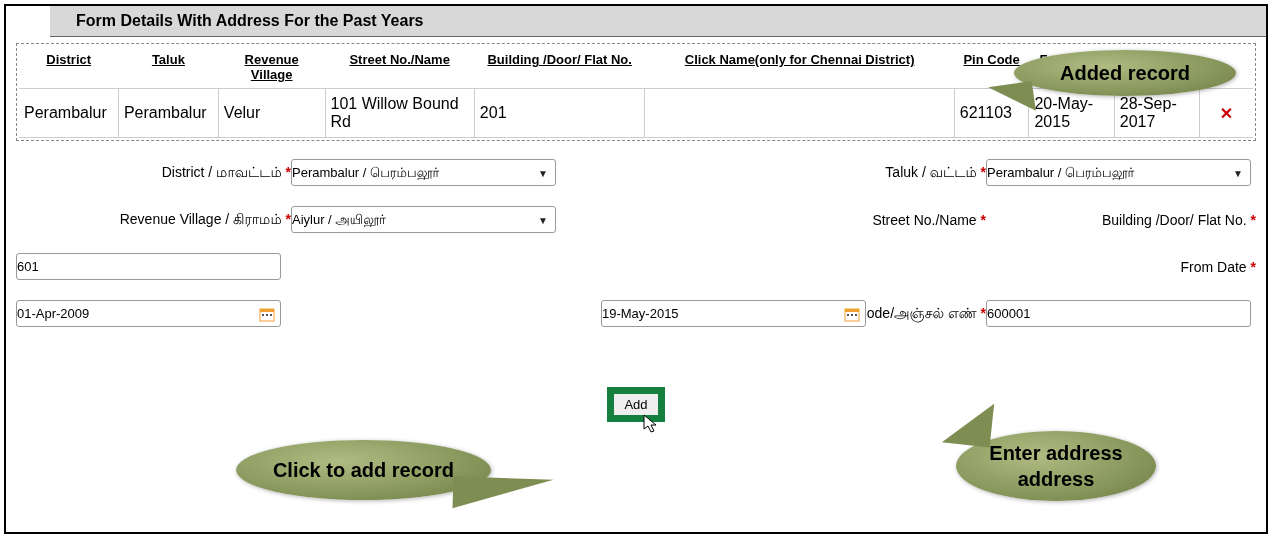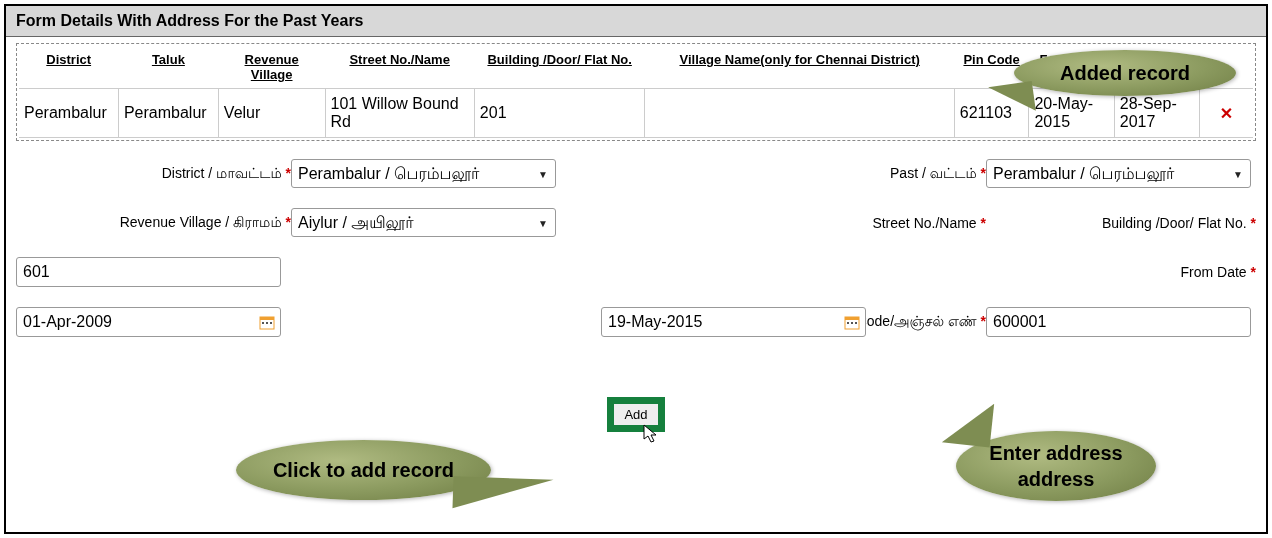--- a/index.html
+++ b/index.html
@@ -1,30 +1,30 @@
 <!DOCTYPE html>
 <html><head>
 <meta charset="utf-8">
 <style>
   * { box-sizing: border-box; margin: 0; padding: 0; }
   body { font-family: Arial, sans-serif; font-size: 13px; color: #000; background: #fff; padding: 4px; }
   .outer { border: 2px solid #000; width: 1264px; height: 530px; background: #fff; position: relative; }
-  .header-bar { background: #d8d8d8; padding: 6px 10px; font-weight: bold; font-size: 16px; border-bottom: 1px solid #666; }
+  .header-bar { background: #d8d8d8; padding: 6px 26px; font-weight: bold; font-size: 16px; border-bottom: 1px solid #666; margin-left: 44px; }
   .content { padding: 6px 10px 10px 10px; position: relative; }
   .records-box { border: 1px dashed #888; padding: 2px; margin-bottom: 18px; position: relative; }
   .records-table { width: 100%; border-collapse: collapse; }
   .records-table th { font-weight: bold; text-decoration: underline; font-size: 13px; padding: 6px 4px; text-align: center; vertical-align: top; }
   .records-table td { border: 1px solid #ccc; padding: 6px 5px; font-size: 16px; vertical-align: middle; }
   .records-table tbody tr td:first-child { border-left: none; }
   .records-table tbody tr td:last-child { border-right: none; }
   .delete-x { color: #c00; font-weight: bold; font-size: 18px; text-align: center; cursor: pointer; }
   .form-grid { display: grid; grid-template-columns: 275px 310px 120px 265px 270px; row-gap: 20px; align-items: center; }
   .lbl { font-size: 14px; text-align: right; }
   .req { color: #c00; font-weight: bold; font-size: 14px; }
-  .sel, .inp { border: 1px solid #999; border-radius: 3px; padding: 5px 6px; font-size: 16px; width: 265px; background: #fff; font-family: Arial, sans-serif; }
+  .sel, .inp { border: 1px solid #999; border-radius: 3px; padding: 5px 0; font-size: 13px; width: 265px; background: #fff; font-family: Arial, sans-serif; }
   .sel { appearance: none; -webkit-appearance: none; background-image: none; padding-right: 24px; }
   .sel-wrap { position: relative; width: 265px; }
   .sel-wrap::after { content: "▼"; position: absolute; right: 8px; top: 50%; transform: translateY(-50%); font-size: 10px; pointer-events: none; color: #222; }
   .date-wrap { position: relative; width: 265px; }
   .cal-icon { position: absolute; right: 6px; top: 50%; transform: translateY(-50%); width: 16px; height: 16px; cursor: pointer; }
   .cal-icon svg { width: 16px; height: 16px; display: block; }
   .add-row { margin-top: 40px; text-align: center; position: relative; }
   .add-btn { border: 7px solid #15803d; background: #eee; padding: 3px 10px; font-size: 13px; cursor: pointer; font-family: Arial, sans-serif; }
   .cursor-img { position: absolute; left: 50%; top: 26px; transform: translateX(6px); pointer-events: none; }
   .callout { position: absolute; background: radial-gradient(ellipse at 40% 35%, #b0bb82 0%, #8b9a5f 55%, #6e7c43 100%); color: #000; font-weight: bold; font-size: 20px; border-radius: 50%; display: flex; align-items: center; justify-content: center; text-align: center; box-shadow: 1px 1px 4px rgba(0,0,0,0.3); }
@@ -56,21 +56,21 @@
             <col style="width:80px">
             <col style="width:50px">
         </colgroup>
         <thead>
           <tr>
             <th>District</th>
             <th>Taluk</th>
             <th>Revenue Village</th>
             <th>Street No./Name</th>
             <th>Building /Door/ Flat No.</th>
-            <th>Village Name(only for Chennai District)</th>
+            <th>Click Name(only for Chennai District)</th>
             <th>Pin Code</th>
             <th>From Date</th>
             <th>To Date</th>
             <th></th>
           </tr>
         </thead>
         <tbody>
           <tr>
             <td>Perambalur</td>
             <td>Perambalur</td>
@@ -87,21 +87,21 @@
       </table>
     </div>
 
     <div class="form-grid">
 
       <div class="lbl"><span>District / மாவட்டம்</span> <span class="req">*</span></div>
       <div class="sel-wrap">
         <select class="sel"><option>Perambalur / பெரம்பலூர்</option></select>
       </div>
       <div></div>
-      <div class="lbl"><span>Past / வட்டம்</span> <span class="req">*</span></div>
+      <div class="lbl"><span>Taluk / வட்டம்</span> <span class="req">*</span></div>
       <div class="sel-wrap">
         <select class="sel"><option>Perambalur / பெரம்பலூர்</option></select>
       </div>
 
       <div class="lbl"><span>Revenue Village / கிராமம்</span> <span class="req">*</span></div>
       <div class="sel-wrap">
         <select class="sel"><option>Aiylur / அயிலூர்</option></select>
       </div>
       <div></div>
       <div class="lbl"><span>Street No./Name</span> <span class="req">*</span></div>

